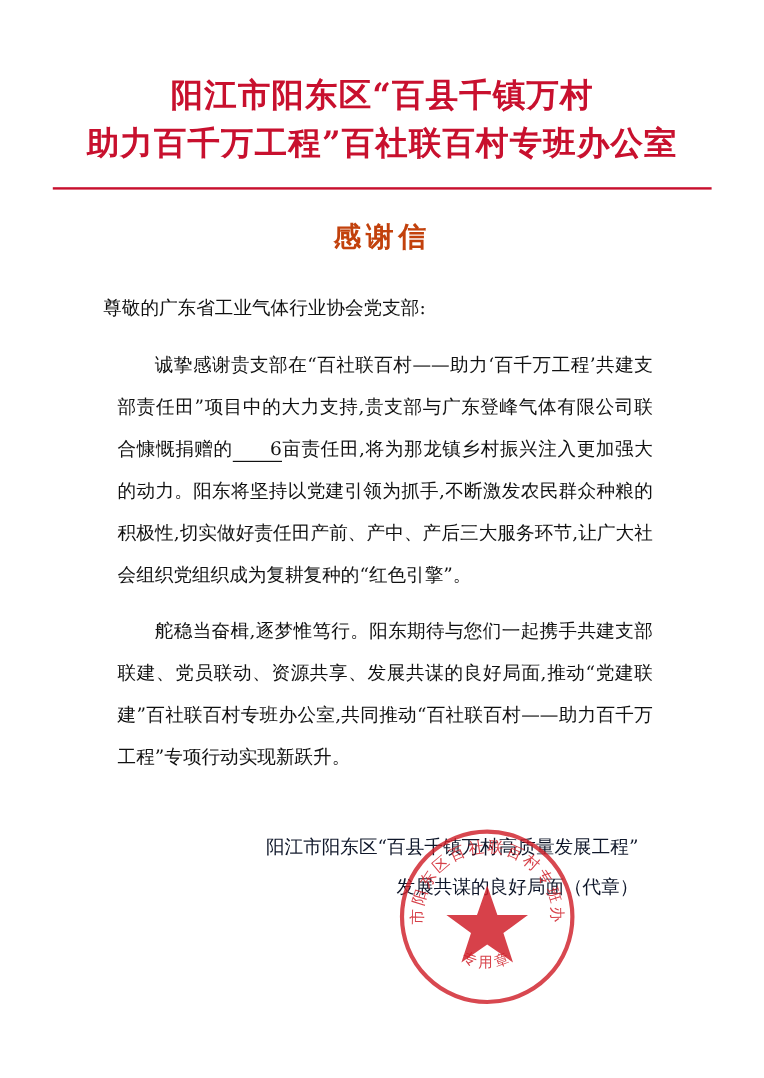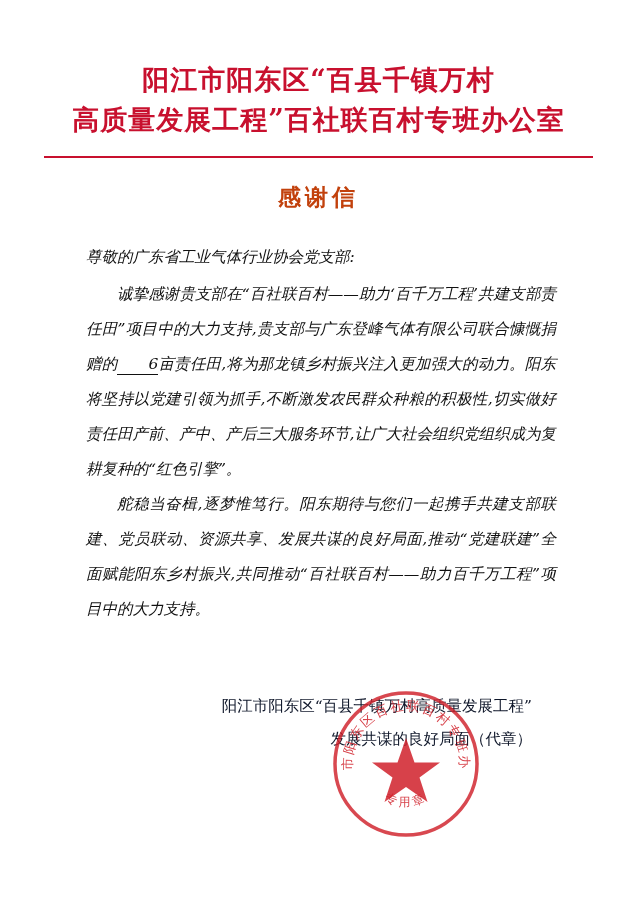--- a/index.html
+++ b/index.html
@@ -61,28 +61,27 @@
   
   .body-block {
     position: absolute;
     top: 240px;
     left: 86px;
     width: 470px;
     color: #111111;
     font-size: 15.5px;
     line-height: 35px;
     text-align: justify;
-    font-style: italic;
   }
   .salutation {
     margin: 0 0 2px 0;
     text-indent: 0;
   }
   .para {
-    margin: 0;
+    margin: 12px;
     text-indent: 2em;
     text-align: justify;
     text-justify: inter-ideograph;
   }
   .blank-fill {
     display: inline-block;
     min-width: 22px;
     border-bottom: 1px solid #111;
     text-align: center;
     line-height: 20px;
@@ -116,30 +115,30 @@
   }
   .seal svg { display: block; }
 </style>
 </head>
 <body>
 
 <div class="page">
 
   <div class="letterhead">
     <div class="letterhead-line">阳江市阳东区“百县千镇万村</div>
-    <div class="letterhead-line">高质量发展工程”百社联百村专班办公室</div>
+    <div class="letterhead-line">助力百千万工程”百社联百村专班办公室</div>
   </div>
   <div class="letterhead-rule"></div>
 
   <div class="doc-title">感谢信</div>
 
   <div class="body-block">
     <p class="salutation">尊敬的广东省工业气体行业协会党支部:</p>
     <p class="para"><span>诚挚感谢贵支部在“百社联百村——助力‘百千万工程’共建支部责任田”项目中的大力支持,贵支部与广东登峰气体有限公司联合慷慨捐赠的</span><span class="blank-fill">6</span><span>亩责任田,将为那龙镇乡村振兴注入更加强大的动力。阳东将坚持以党建引领为抓手,不断激发农民群众种粮的积极性,切实做好责任田产前、产中、产后三大服务环节,让广大社会组织党组织成为复耕复种的“红色引擎”。</span></p>
-    <p class="para">舵稳当奋楫,逐梦惟笃行。阳东期待与您们一起携手共建支部联建、党员联动、资源共享、发展共谋的良好局面,推动“党建联建”全面赋能阳东乡村振兴,共同推动“百社联百村——助力百千万工程”项目中的大力支持。</p>
+    <p class="para">舵稳当奋楫,逐梦惟笃行。阳东期待与您们一起携手共建支部联建、党员联动、资源共享、发展共谋的良好局面,推动“党建联建”百社联百村专班办公室,共同推动“百社联百村——助力百千万工程”专项行动实现新跃升。</p>
   </div>
 
   <div class="signature">
     <span class="sig-line l1">阳江市阳东区“百县千镇万村高质量发展工程”</span>
     <span class="sig-line l2">发展共谋的良好局面（代章）</span>
   </div>
 
   <div class="seal">
     <svg width="152" height="152" viewBox="0 0 152 152" xmlns="http://www.w3.org/2000/svg">
       <defs>

